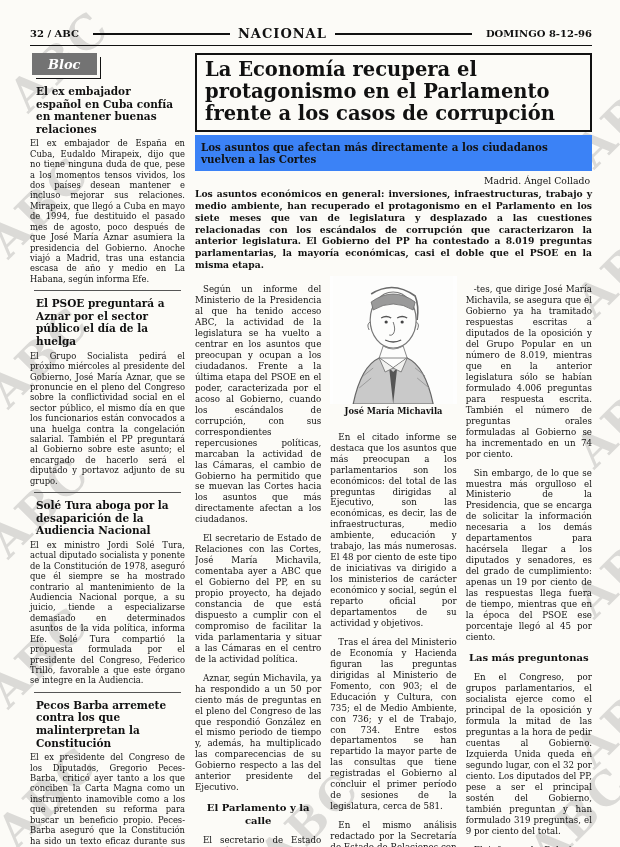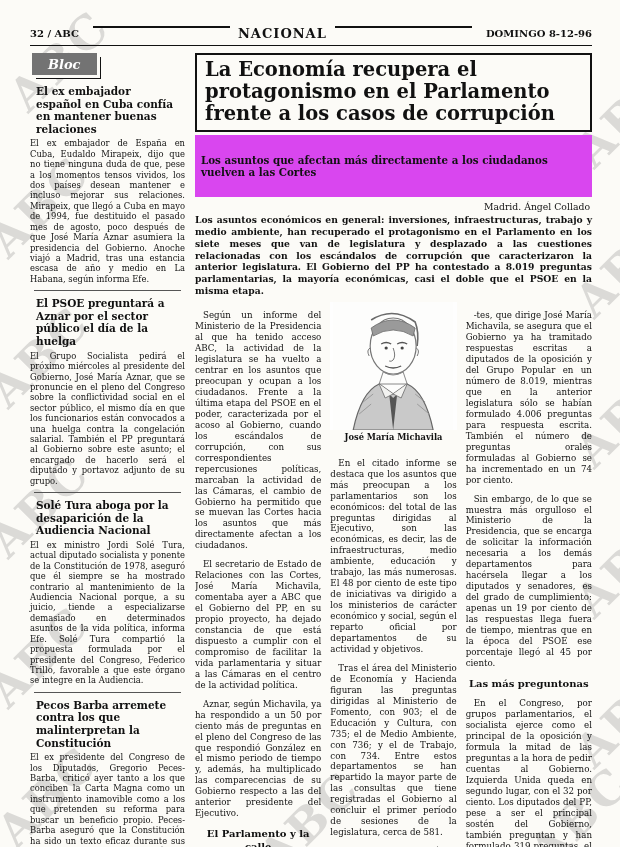--- a/index.html
+++ b/index.html
@@ -10,21 +10,21 @@
   }
   .wm {
     position:absolute; z-index:0; pointer-events:none; user-select:none;
     font-family:"DejaVu Serif", serif; font-weight:bold; font-size:46px;
     letter-spacing:2px; color:rgba(90,90,90,0.20); transform:rotate(-45deg);
   }
   .inner { position:relative; z-index:1; padding:26px 28px 0 30px; }
 
   
   .hdr { display:flex; align-items:center; gap:14px; font-size:10px; font-weight:bold; }
-  .hdr-center { flex:1; display:flex; gap:8px; }
+  .hdr-center { flex:1; display:flex; align-items:center; gap:8px; }
   .hdr-line { flex:1; height:0; border-top:2px solid #111; }
   .hdr-section { font-size:13px; letter-spacing:1px; }
   .hdr-rule { border:0; border-top:1px solid #111; margin:4px 0 7px; }
 
   .content { display:flex; gap:10px; }
 
   
   .sidebar { width:155px; flex:0 0 155px; }
   .bloc-badge {
     display:inline-block; background:#737373; color:#fff; font-style:italic; font-weight:bold;
@@ -34,21 +34,21 @@
   }
   .sb-article { margin-bottom:4px; }
   .sb-title { font-weight:bold; font-size:10.5px; line-height:1.2; text-align:left; margin:3px 6px 3px; }
   .sb-body { font-size:8.4px; line-height:1.24; text-align:justify; }
   .sb-sep { border:0; border-top:1px solid #555; margin:6px 4px; }
 
   
   .main { flex:1; min-width:0; }
   .headline-box { border:2px solid #111; padding:4px 8px 6px; }
   .headline { font-size:19.5px; font-weight:bold; line-height:1.12; margin:0; }
-  .standfirst { background:#d946ef; font-weight:bold; font-size:10.3px; padding:19px 6px; margin-top:3px; }
+  .standfirst { background:#3b82f6; font-weight:bold; font-size:10.3px; padding:6px 6px; margin-top:3px; }
   .byline { text-align:right; font-size:9.3px; margin:4px 2px 2px; }
   .lead { font-weight:bold; font-size:9.2px; line-height:1.27; text-align:justify; margin:2px 0 6px; }
 
   .cols { display:flex; gap:9px; height:640px; overflow:hidden; }
   .col { flex:1; min-width:0; font-size:8.7px; line-height:1.26; text-align:justify; }
   .col p { margin:8px 0 3px; text-indent:8px; }
   .col-subhead { text-align:center; font-weight:bold; font-size:10px; margin:9px 0 4px; text-indent:0; }
 
   .illus { width:100%; height:128px; display:block; background:#fefefe; }
   .illus-caption { text-align:center; font-weight:bold; font-size:8.3px; margin:2px 0 15px; }

